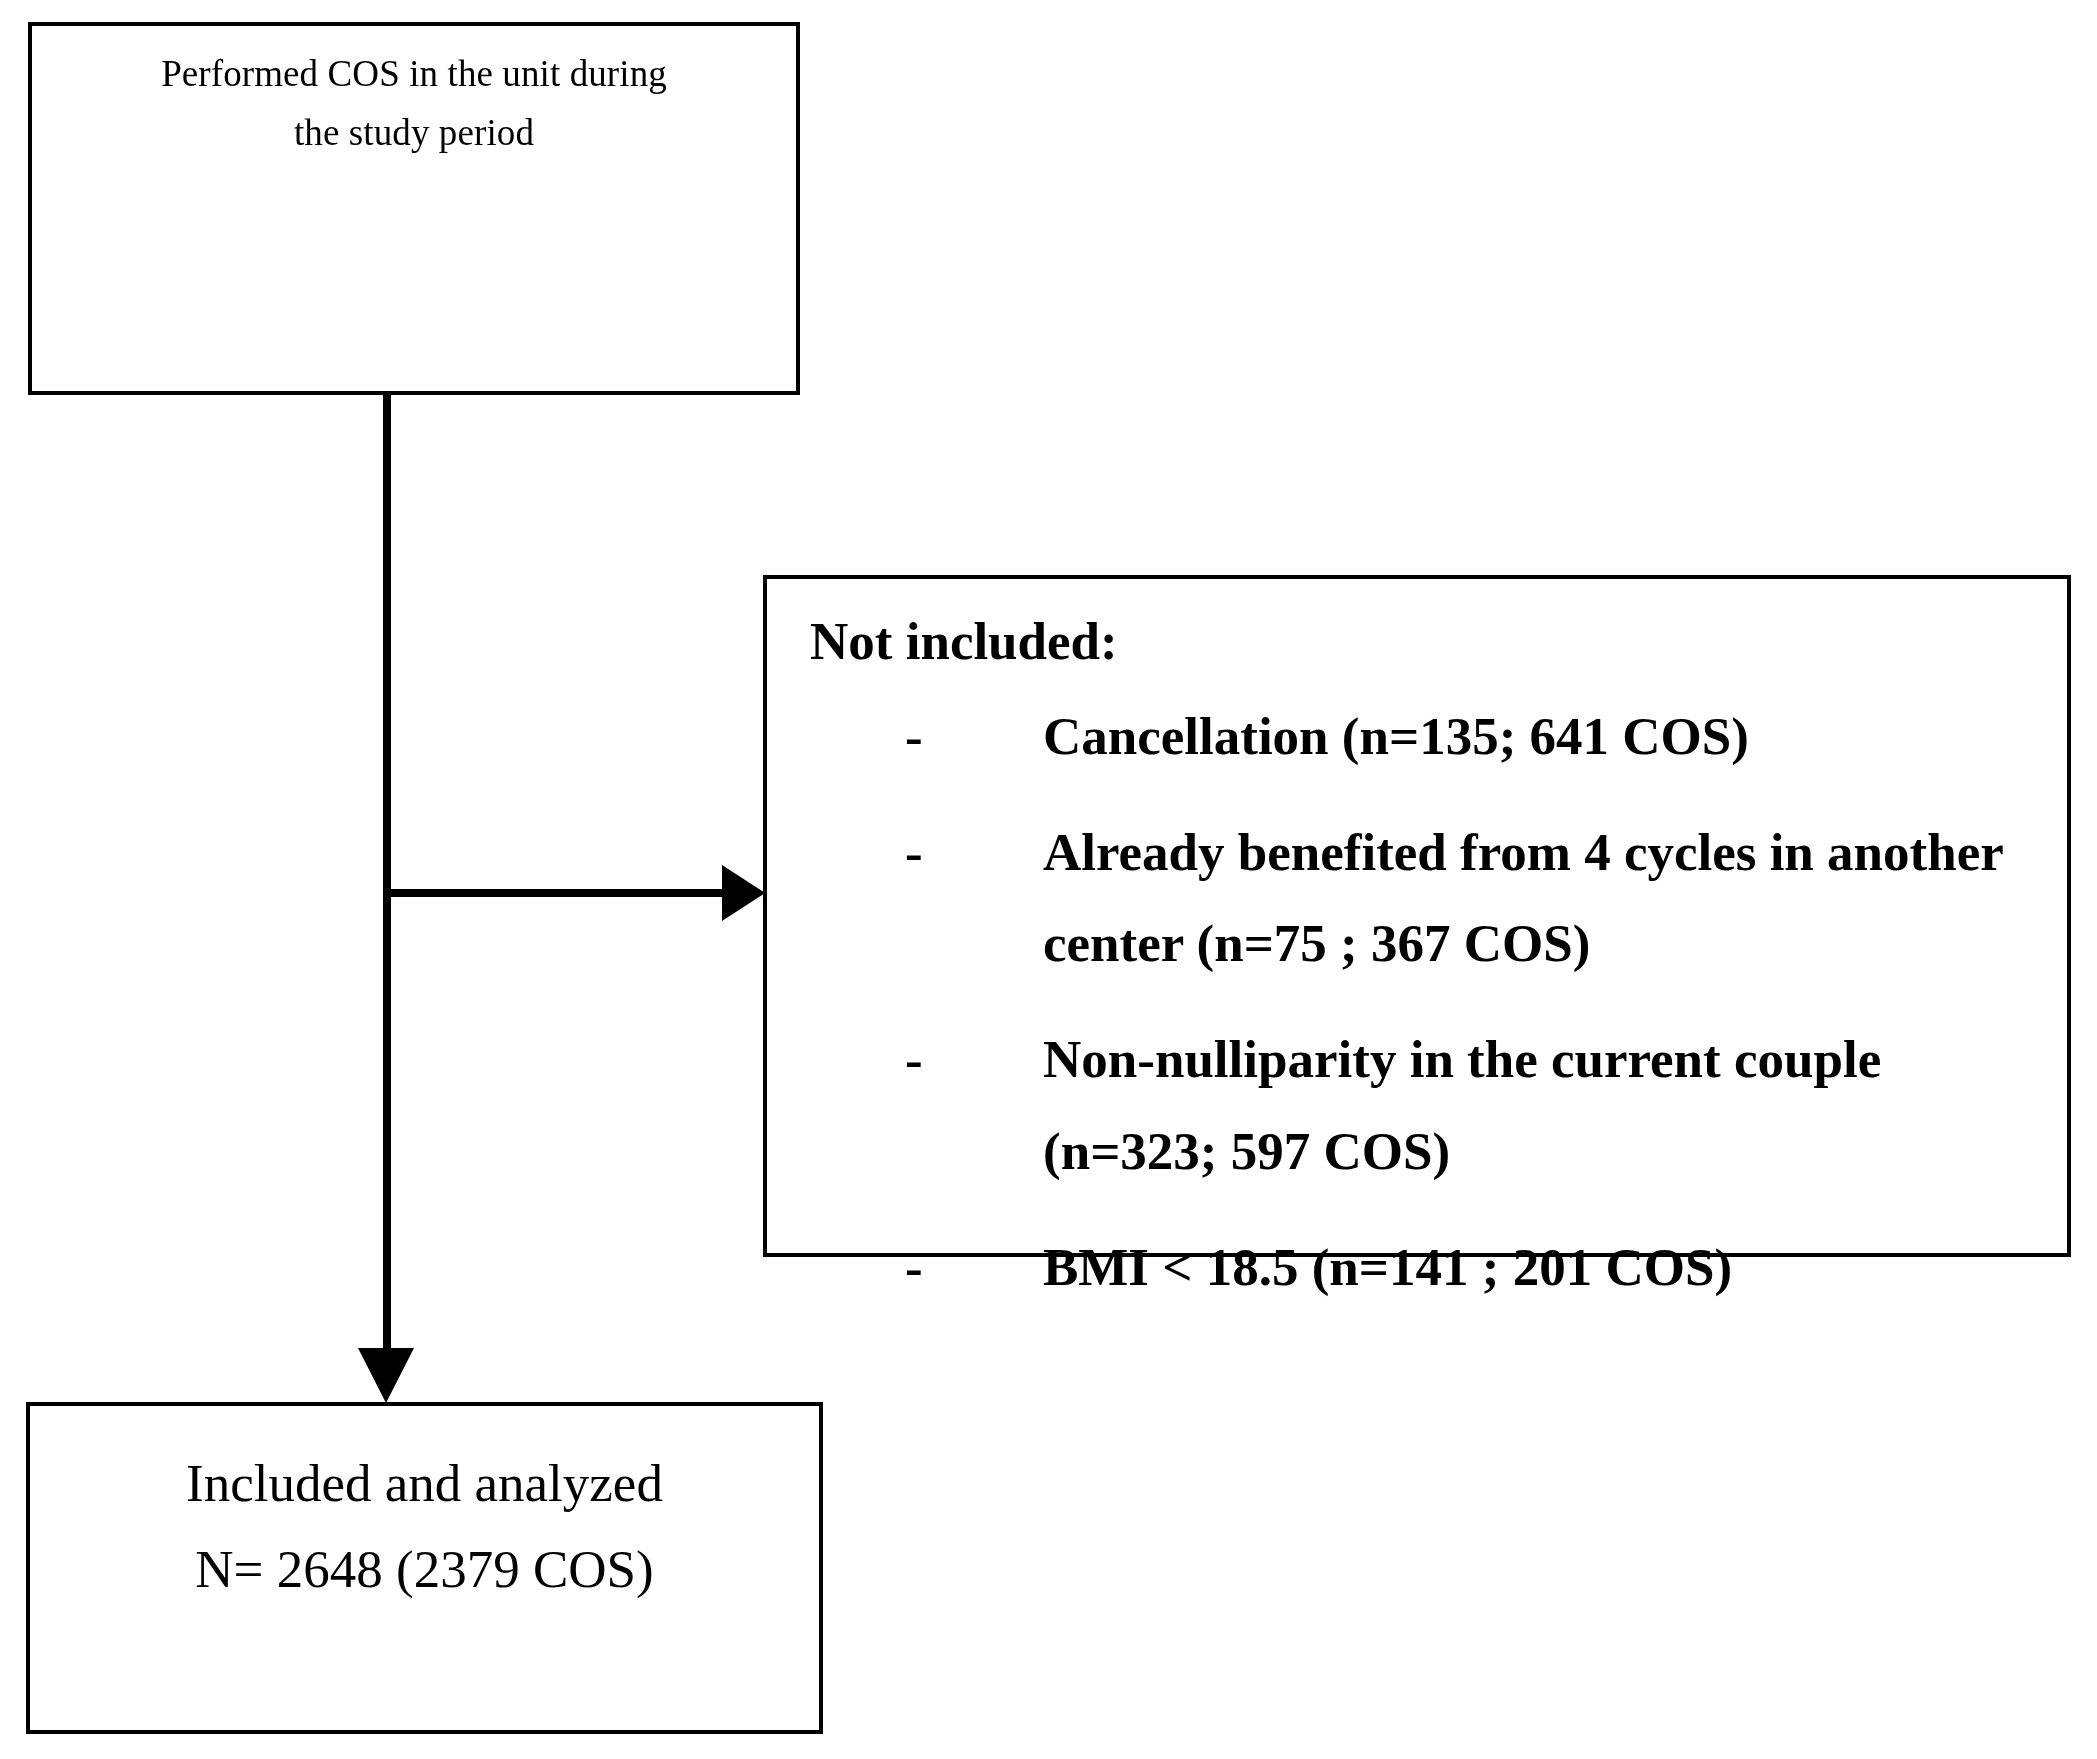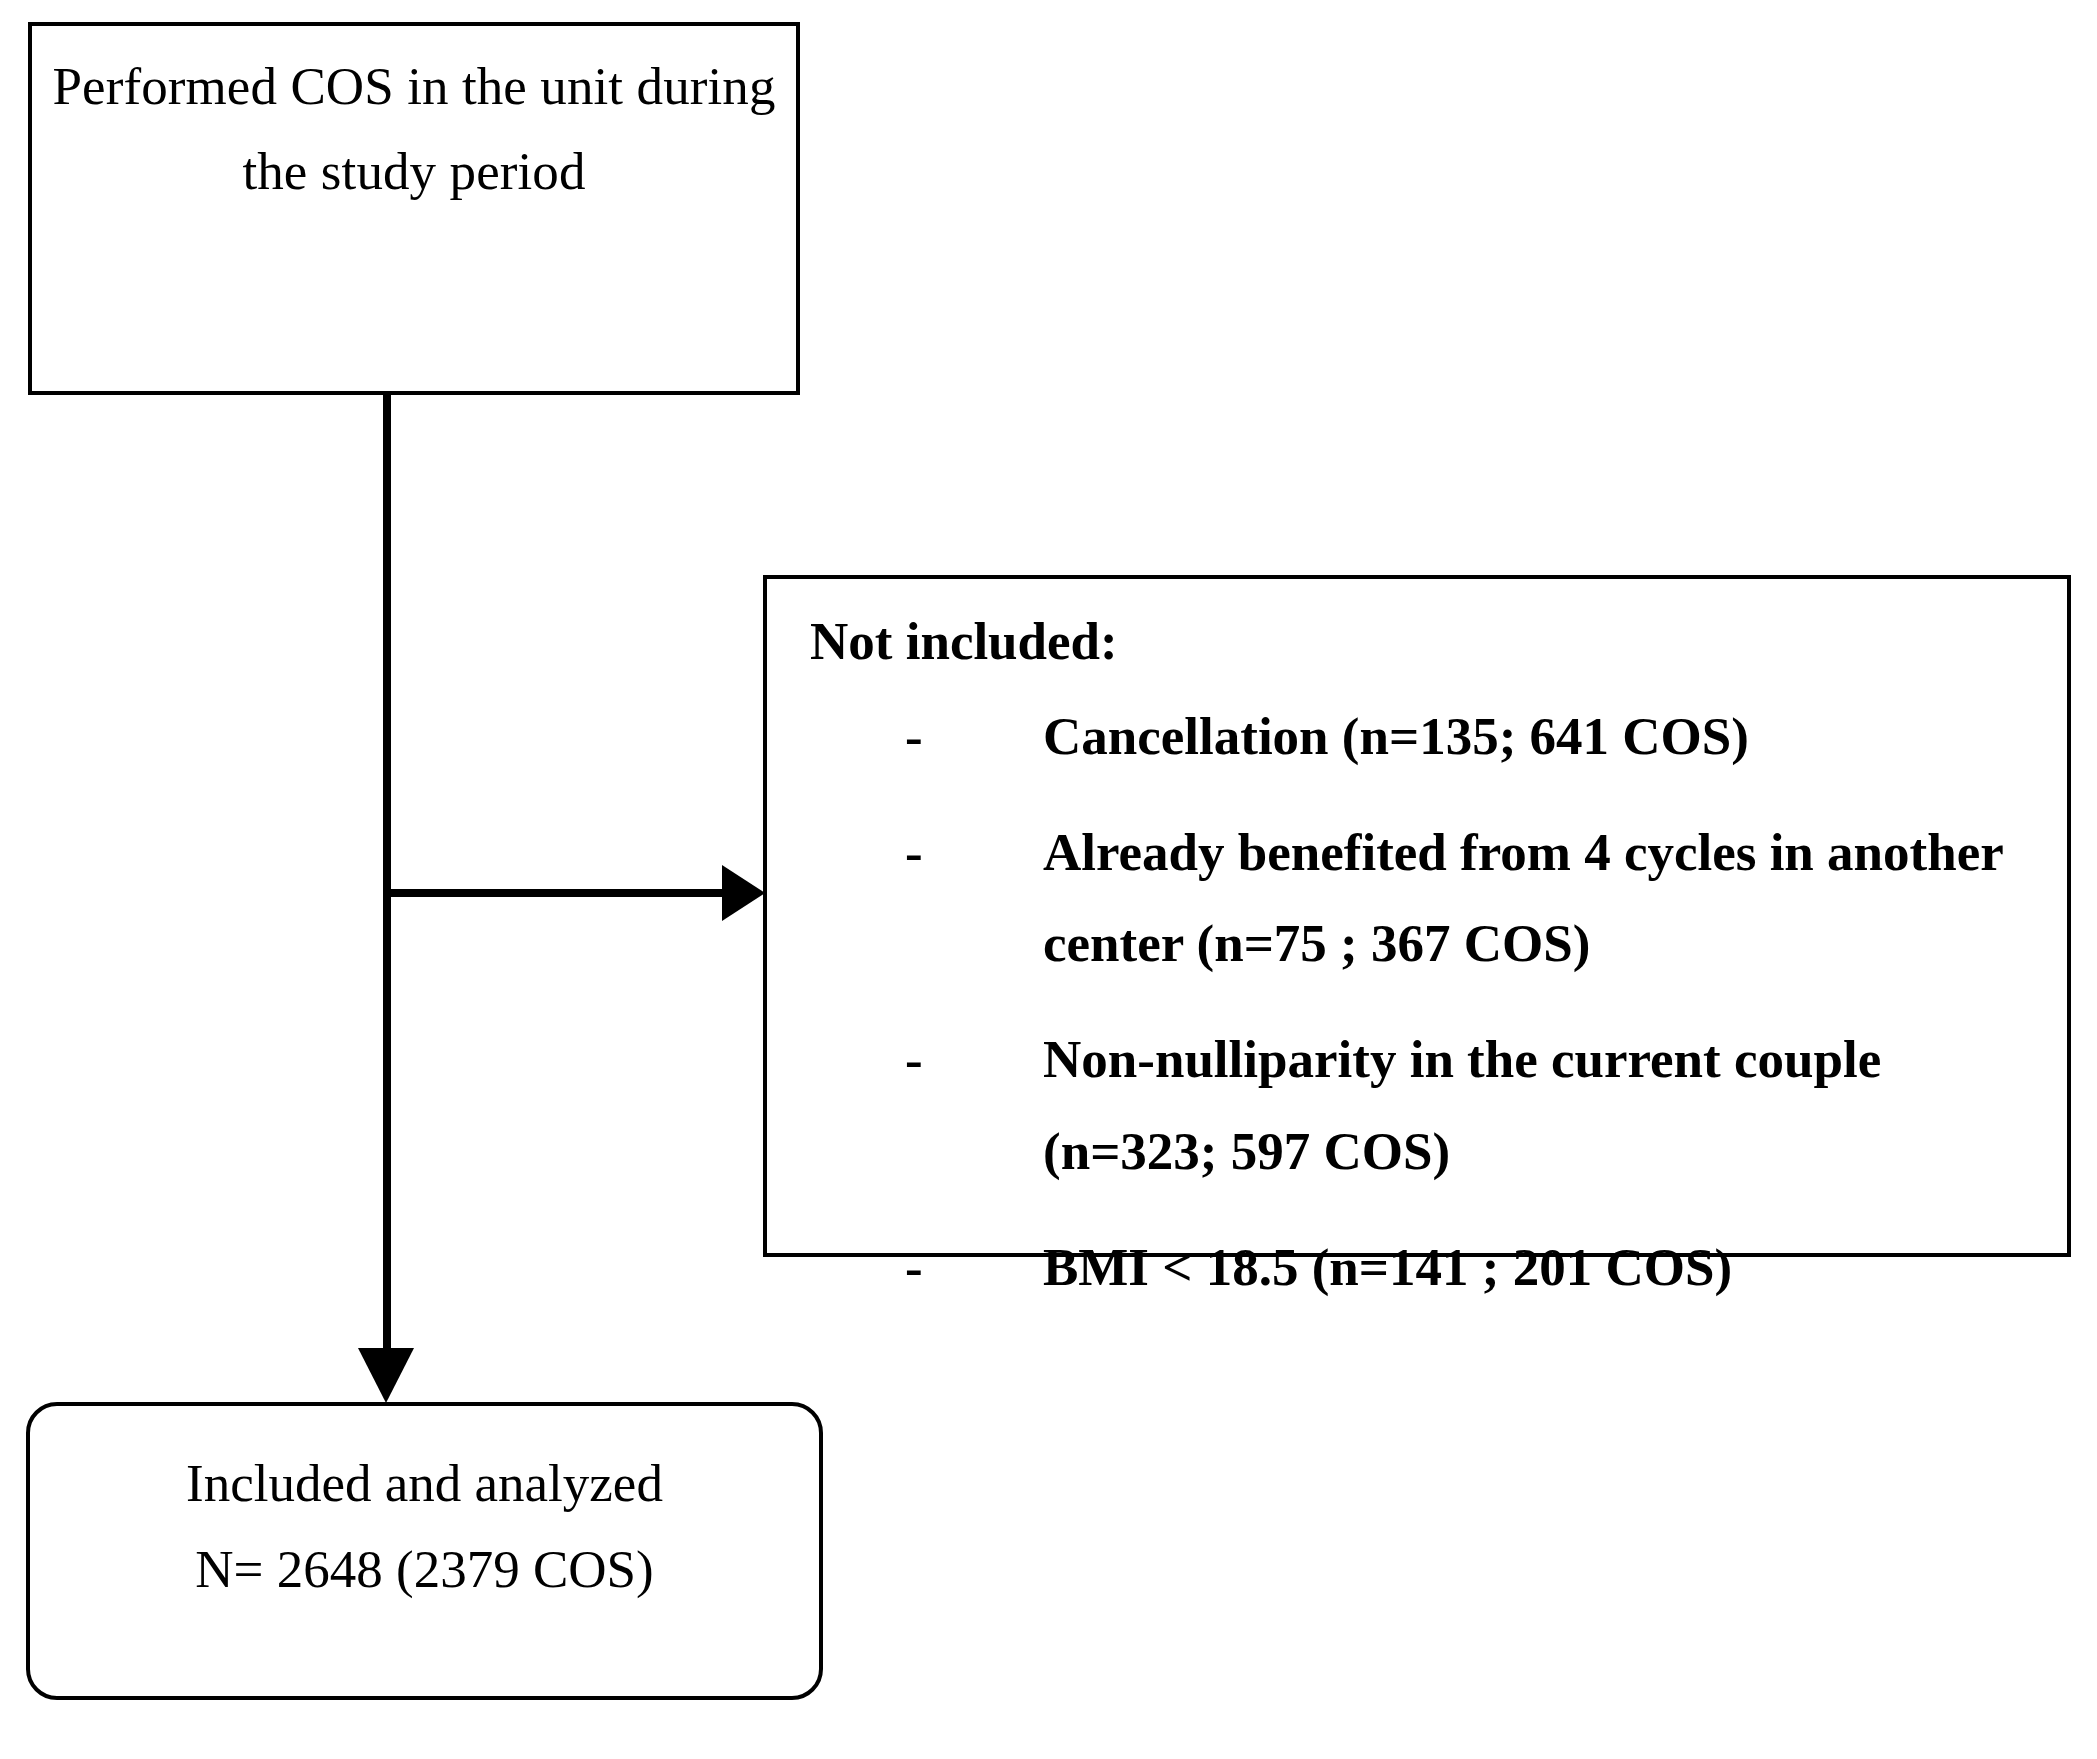--- a/index.html
+++ b/index.html
@@ -33,21 +33,21 @@
   }
   #box-enrolled .box-inner {
     position: absolute;
     left: 0;
     right: 0;
     top: 18px;
     text-align: center;
   }
   #box-enrolled .line {
     display: block;
-    font-size: 53px;
+    font-size: 37px;
     line-height: 1.62;
     letter-spacing: 0.1px;
     white-space: nowrap;
   }
 
   
   #box-not-included {
     left: 763px;
     top: 575px;
     width: 1308px;
@@ -82,22 +82,21 @@
     top: 0;
     font-size: 53px;
     line-height: 1.72;
   }
 
   
   #box-included {
     left: 26px;
     top: 1402px;
     width: 797px;
-    height: 298px;
-    border-radius: 31px;
+    height: 332px;
   }
   #box-included .box-inner {
     position: absolute;
     left: 0;
     right: 0;
     top: 35px;
     text-align: center;
   }
   #box-included .line {
     display: block;

